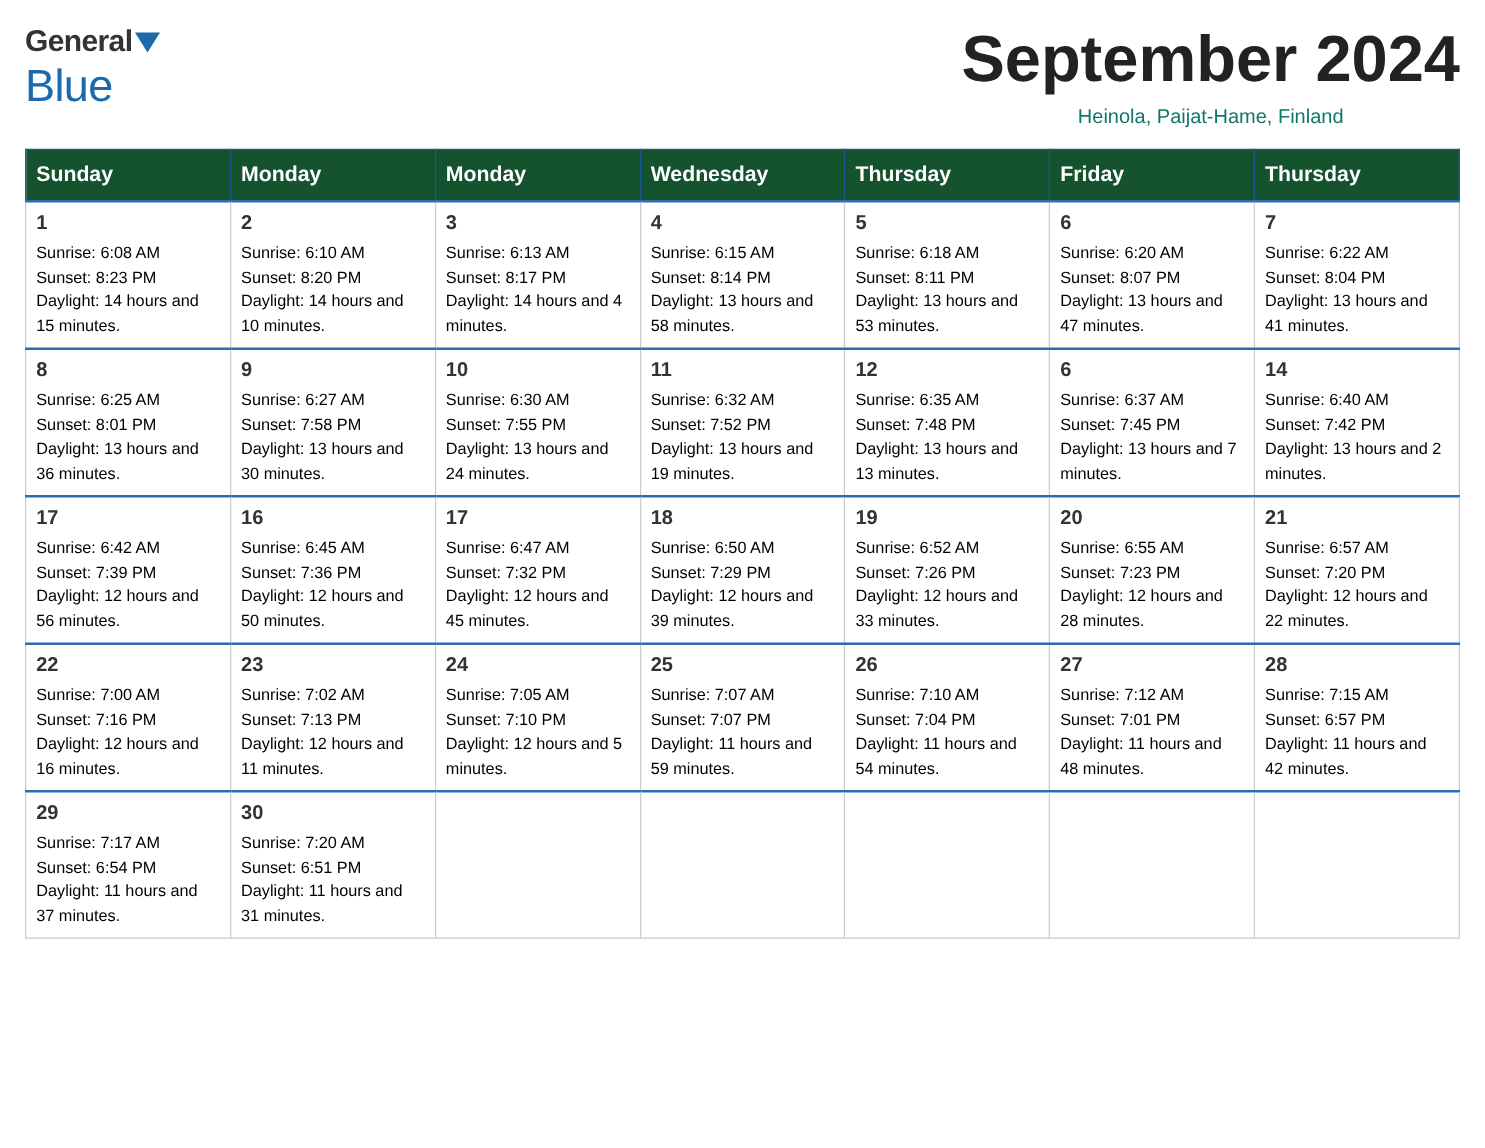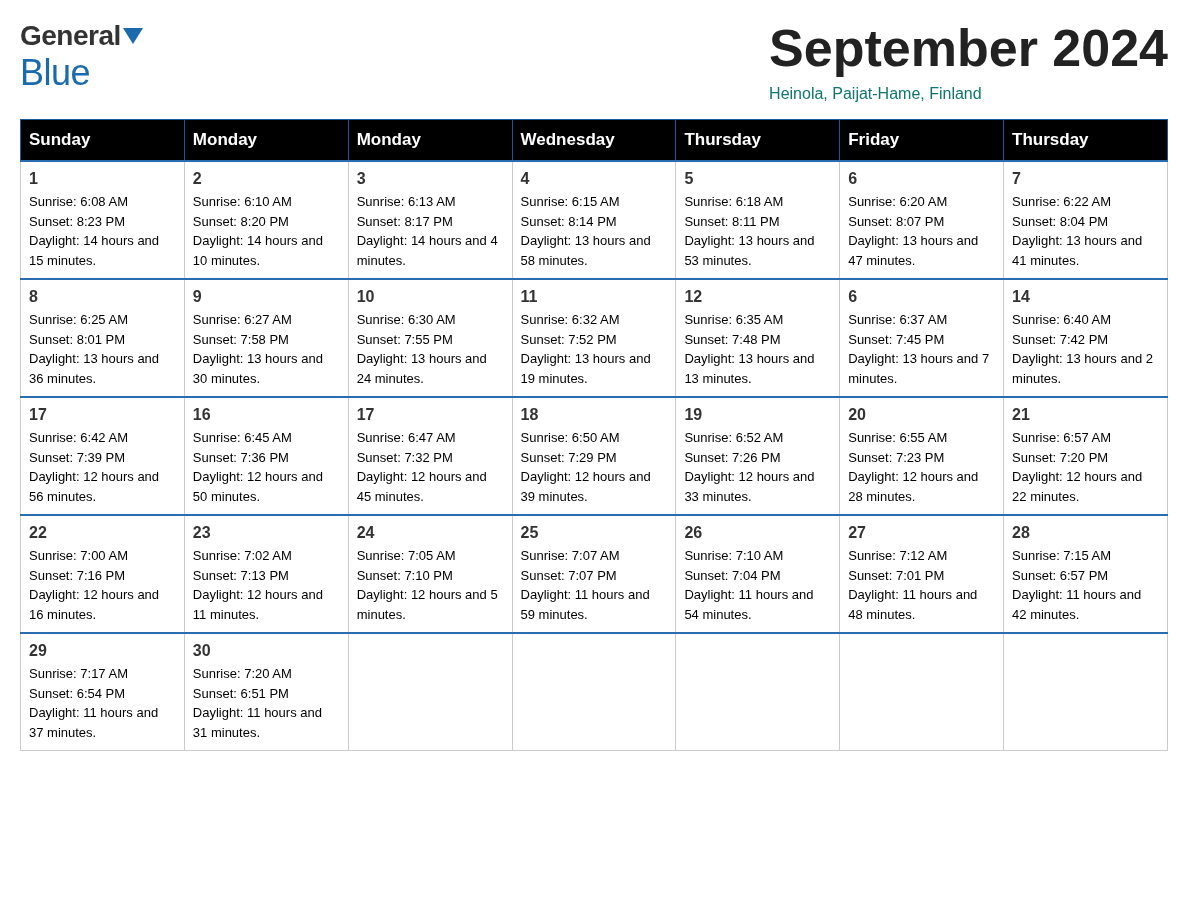--- a/index.html
+++ b/index.html
@@ -15,21 +15,21 @@
       justify-content: space-between;
       align-items: flex-start;
       margin-bottom: 16px;
     }
     .logo {
       display: flex;
       flex-direction: column;
       align-items: flex-start;
     }
     .logo-text-general {
-      font-size: 28px;
+      font-size: 24px;
       font-weight: bold;
       color: #333;
       letter-spacing: -0.5px;
     }
     .logo-text-blue {
       font-size: 36px;
       font-weight: normal;
       color: #1a6aad;
       letter-spacing: -0.5px;
     }
@@ -41,40 +41,40 @@
       border-right: 10px solid transparent;
       border-top: 16px solid #1a6aad;
       margin-left: 2px;
       vertical-align: middle;
     }
     .logo-row {
       display: flex;
       align-items: center;
     }
     .title-section {
-      text-align: left;
+      text-align: center;
     }
     .month-title {
       font-size: 52px;
       font-weight: bold;
       color: #222;
       line-height: 1.1;
     }
     .location-title {
       font-size: 16px;
       color: #0f766e;
       margin-top: 8px;
     }
     .calendar-table {
       width: 100%;
       border-collapse: collapse;
       border: 1px solid #ccc;
     }
     .calendar-table th {
-      background-color: #000000;
+      background-color: #14532d;
       color: #fff;
       font-size: 17px;
       font-weight: bold;
       padding: 10px 8px;
       text-align: left;
       border: 1px solid #1a5a9a;
     }
     .calendar-table td {
       vertical-align: top;
       border: 1px solid #ccc;

